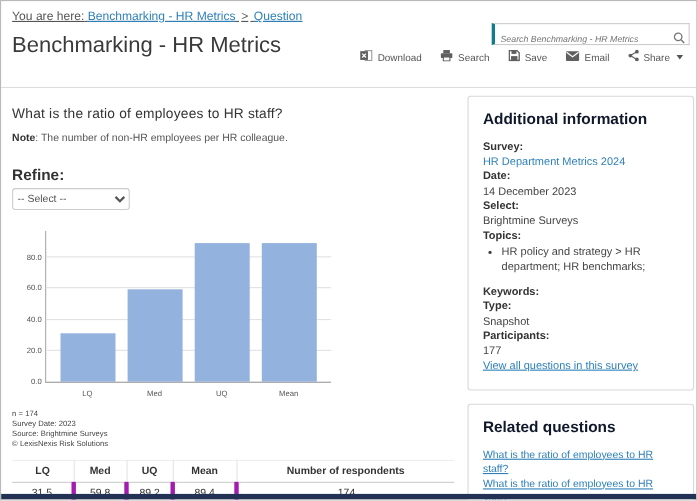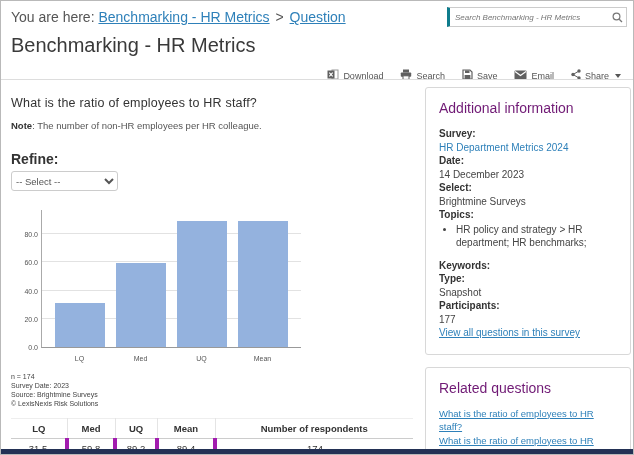--- a/index.html
+++ b/index.html
@@ -6,39 +6,39 @@
   html,body { margin:0; padding:0; }
   body {
     width:634px; height:455px; position:relative; overflow:hidden;
     font-family:"Liberation Sans", sans-serif; background:#fff;
     border:1px solid #b9b9b9; color:#333;
   }
   a { cursor:pointer; }
 
   
   .top { padding:8px 10px 0 10px; }
-  .breadcrumb { font-size:14px; color:#555; }
+  .breadcrumb { font-size:11px; color:#555;text-decoration:underline; }
   .breadcrumb a { color:#2e80b9; text-decoration:underline; }
   .crumb-sep { color:#555; margin:0 2px; }
 
   .search-box {
-    position:absolute; top:6px; right:6px; width:180px; height:20px;
+    position:absolute; top:20px; right:6px; width:180px; height:20px;
     border:1px solid #ccc; border-left:3px solid #0e7c8c;
-    display:flex; align-items:center; background:#fff;
+    display:flex; align-items:flex-end; background:#fff;
   }
   .search-input {
     flex:1; border:none; outline:none; background:transparent;
     font-family:inherit; font-size:8px; font-style:italic; color:#888; padding:0 5px;
   }
   .search-btn { width:18px; display:flex; align-items:center; justify-content:center; cursor:pointer; }
 
   .page-title { font-size:20px; font-weight:400; color:#3a3a3a; margin:9px 0 0 0; }
 
   .toolbar {
-    position:absolute; top:68px; right:12px; display:flex; align-items:center;
+    position:absolute; top:44px; right:12px; display:flex; align-items:center;
     gap:17px; font-size:9px; color:#555;
   }
   .tool { display:flex; align-items:center; gap:4px; cursor:pointer; }
   .caret { width:0; height:0; border-left:3.5px solid transparent; border-right:3.5px solid transparent; border-top:4px solid #555; margin-left:2px; }
 
   .divider { position:absolute; top:78px; left:0; right:0; border-top:1px solid #ddd; }
 
   
   .main { position:absolute; top:79px; left:0; right:0; bottom:5px; display:flex; }
   .left-col { width:414px; padding:8px 0 0 10px; position:relative; }
@@ -79,21 +79,21 @@
   .stats-table th:last-child { border-right:none; }
   .stats-table td { padding:4px 2px; border-bottom:1px solid #e4e4e4; border-right:4px solid #a21caf; }
   .stats-table td:last-child { border-right:none; }
   .col-s { width:56px; } .col-m { width:48px; } .col-u { width:42px; } .col-mean { width:58px; }
 
   
   .side-box {
     border:1px solid #d8d8d8; border-radius:3px; background:#fff;
     padding:12px 13px 14px 13px; margin-bottom:12px;
   }
-  .side-box h3 { font-size:14px; font-weight:400; color:#701a75; margin:0 0 11px 0; }
+  .side-box h3 { font-size:14px; font-weight:700; color:#0f172a; margin:0 0 11px 0; }
   .info { font-size:10px; line-height:13.5px; color:#444; }
   .info .lbl { font-weight:bold; color:#333; }
   .info a { color:#2e80b9; text-decoration:none; }
   .info a.u { text-decoration:underline; }
   .topics-list { margin:1px 0 9px 0; padding-left:17px; }
   .topics-list li { margin:0; }
   .related { font-size:9.5px; line-height:13.5px; }
   .related a { display:block; color:#2e80b9; text-decoration:underline; }
 
   .bottom-bar { position:absolute; left:0; right:0; bottom:0; height:5px; }

